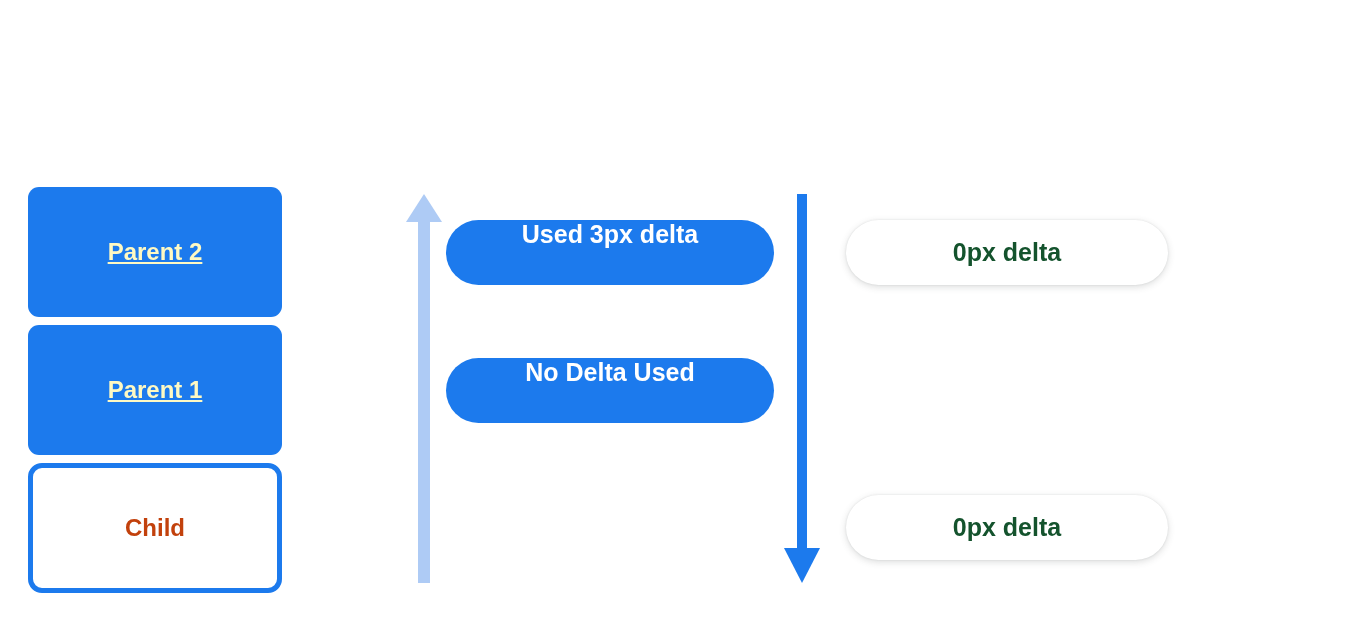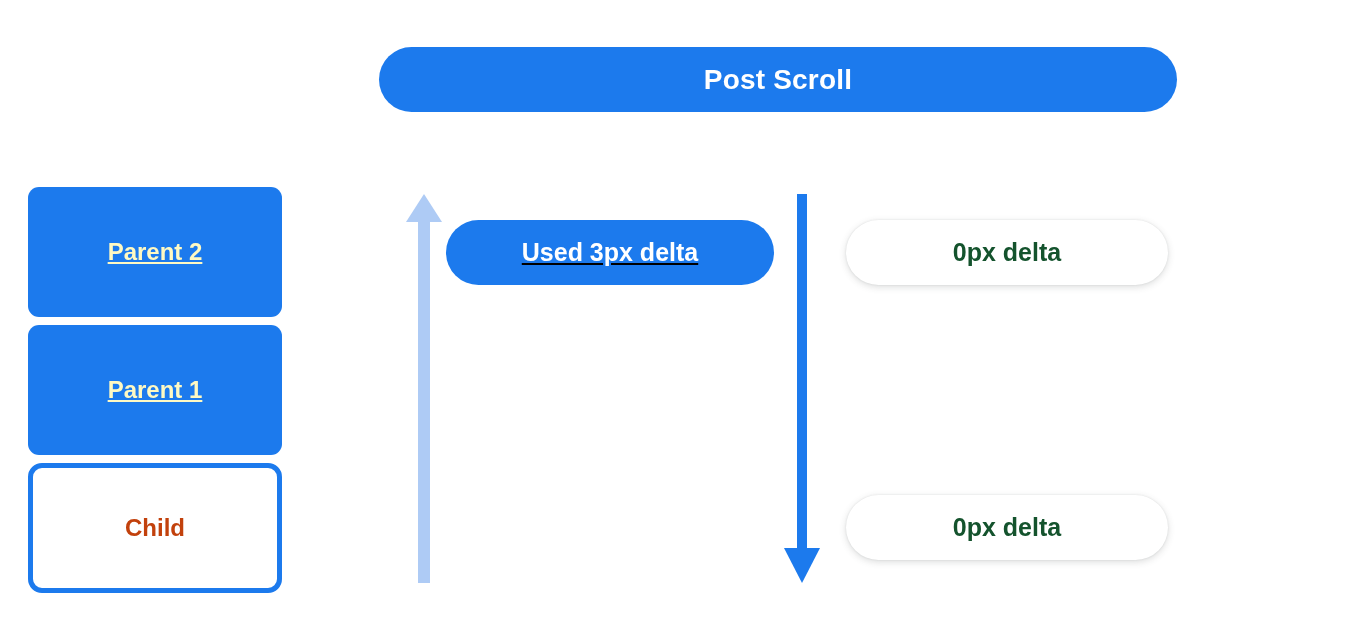--- a/index.html
+++ b/index.html
@@ -84,23 +84,22 @@
 
   
   .mid-pill {
     position: absolute;
     left: 446px;
     width: 328px;
     height: 65px;
     background: #1C7AED;
     border-radius: 33px;
     display: flex;
-    align-items: center;
+    align-items: flex-start;
     justify-content: center;
-    text-decoration: underline;
   }
   .mid-pill .label {
     color: #ffffff;
     font-size: 25px;
     font-weight: bold;
   }
   .mid-pill.row-a { top: 220px; }
   .mid-pill.row-b { top: 358px; }
 
   
@@ -122,23 +121,20 @@
     font-weight: bold;
   }
   .right-pill.row-a { top: 220px; }
   .right-pill.row-c { top: 495px; }
 </style>
 </head>
 <body>
 
 <div id="stage">
 
-  <div class="header-pill">
-    <span class="label">Post Scroll</span>
-  </div>
 
   <div class="stack">
     <div class="stack-box filled">
       <span class="label">Parent 2</span>
     </div>
     <div class="stack-box filled">
       <span class="label">Parent 1</span>
     </div>
     <div class="stack-box outlined">
       <span class="label">Child</span>
@@ -151,20 +147,23 @@
   </svg>
 
   <svg class="arrow" style="left:778px; top:188px;" width="50" height="400" viewBox="0 0 50 400">
     <rect x="19" y="6" width="10" height="360" fill="#1C7AED"></rect>
     <polygon points="24,395 42,360 6,360" fill="#1C7AED"></polygon>
   </svg>
 
   <div class="mid-pill row-a">
     <span class="label">Used 3px delta</span>
   </div>
+  <div class="mid-pill row-b">
+    <span class="label">No Delta Used</span>
+  </div>
 
   <div class="right-pill row-a">
     <span class="label">0px delta</span>
   </div>
   <div class="right-pill row-c">
     <span class="label">0px delta</span>
   </div>
 
 </div>
 

